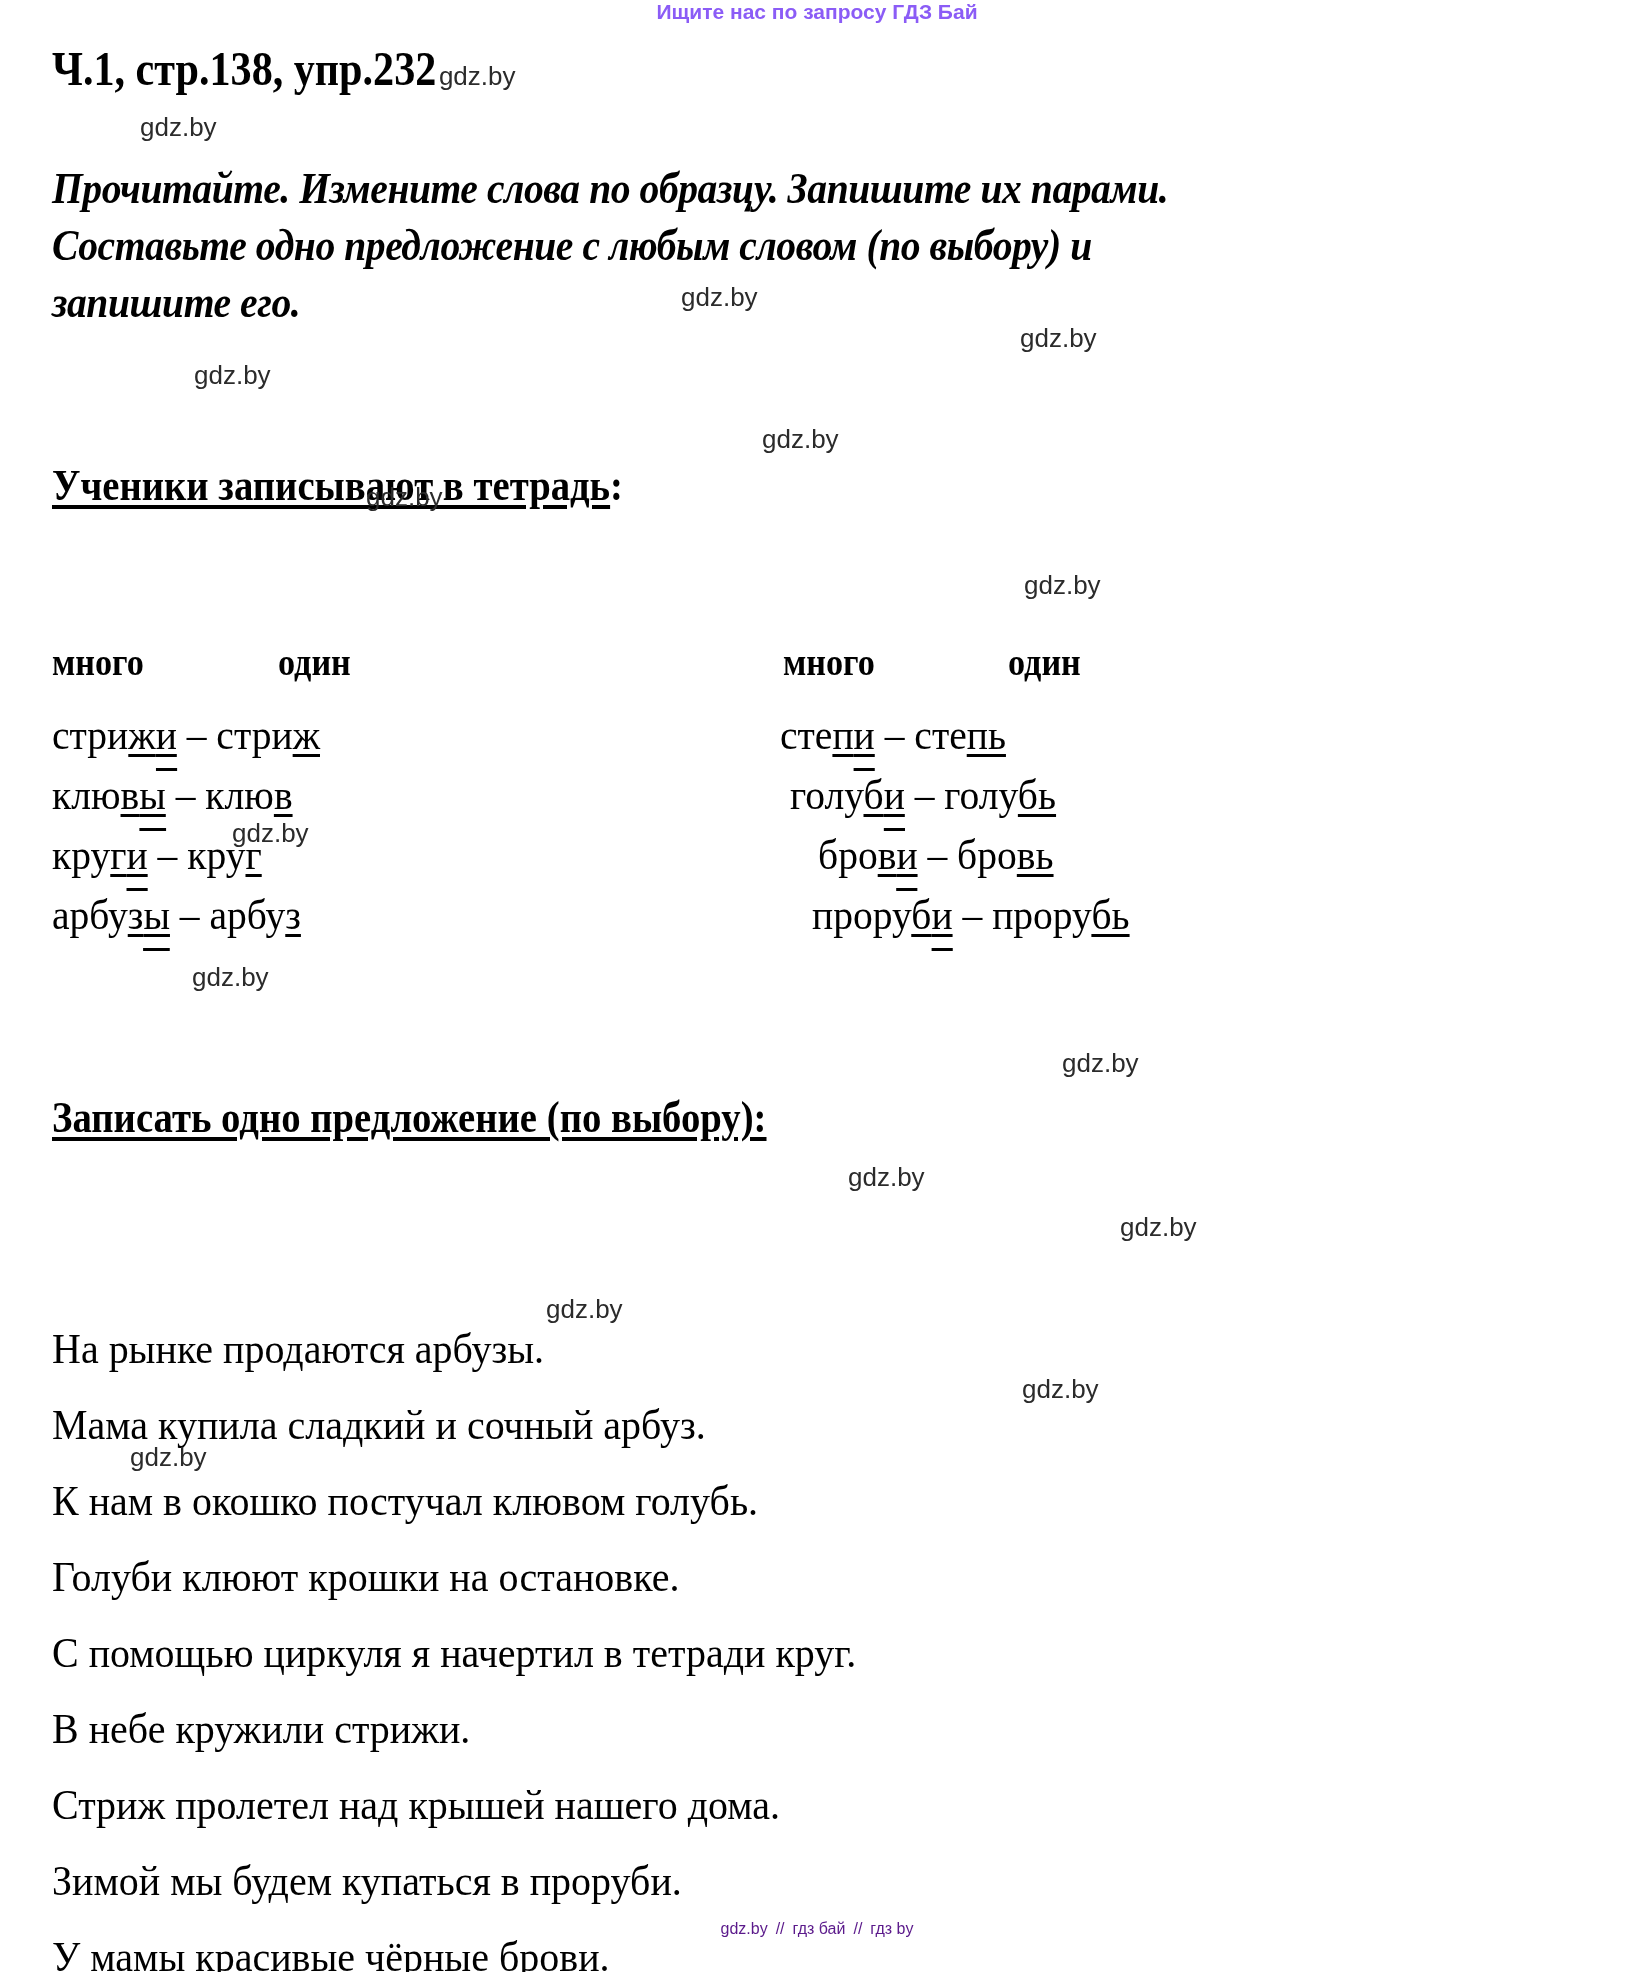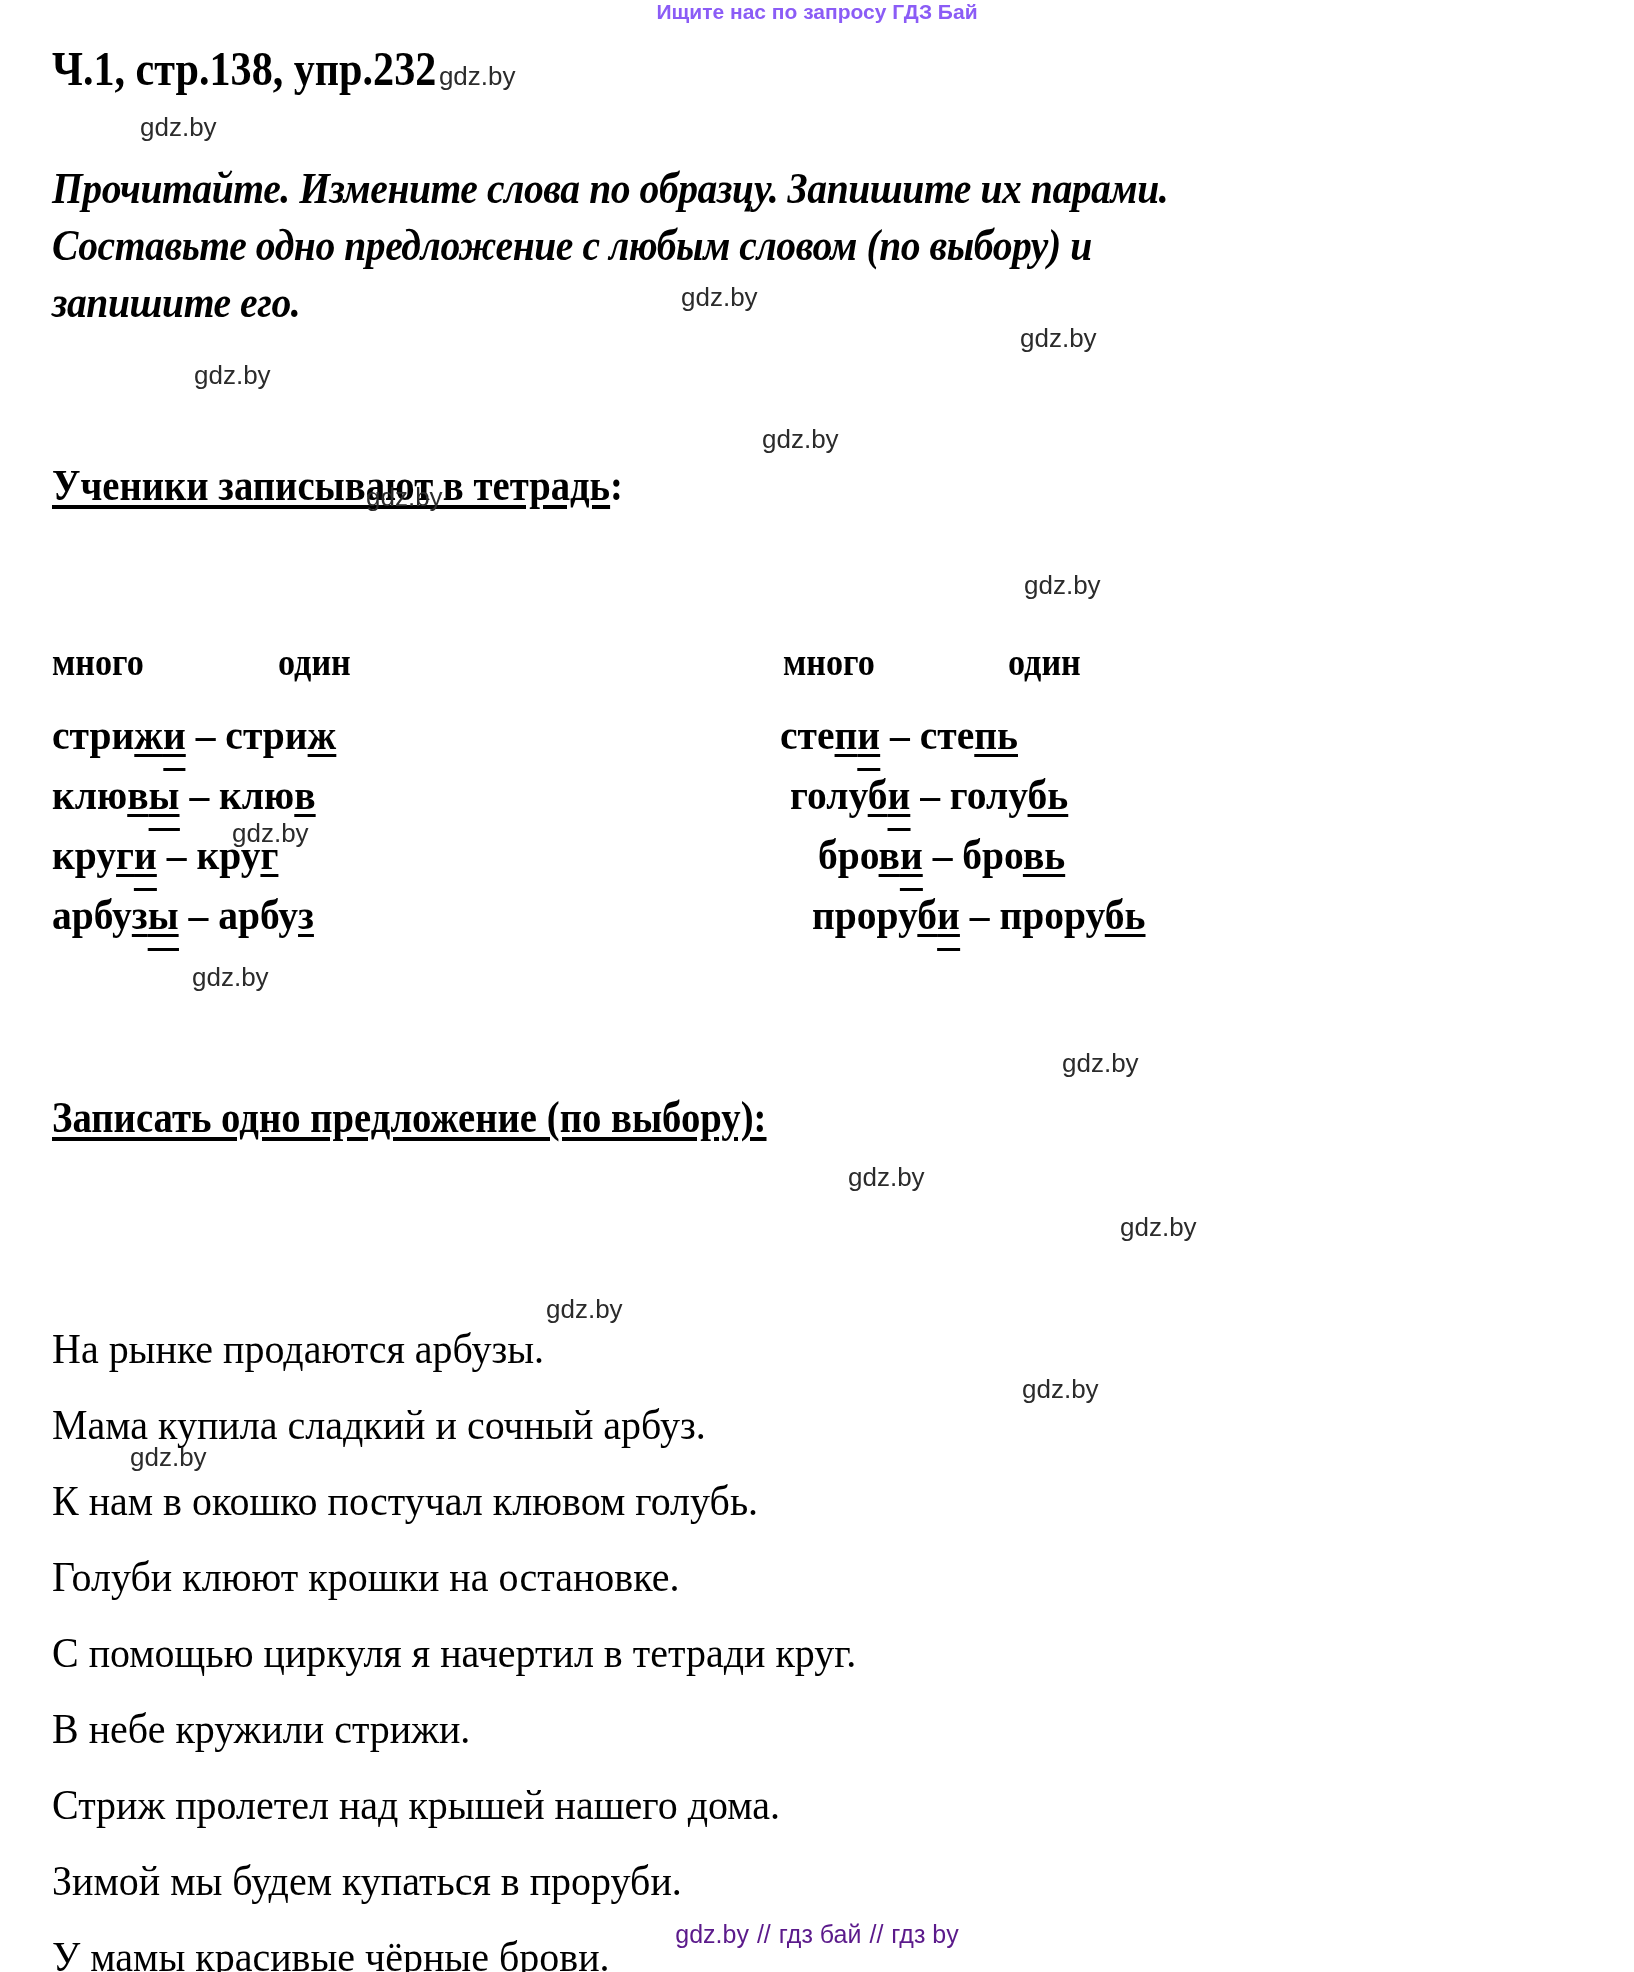--- a/index.html
+++ b/index.html
@@ -163,21 +163,21 @@
   }
 
   
   .footer {
     position: absolute;
     left: 0;
     top: 1920px;
     width: 100%;
     text-align: center;
     font-family: "Liberation Sans", "DejaVu Sans", sans-serif;
-    font-size: 25px;
+    font-size: 16px;
     color: #5b1a8b;
     white-space: nowrap;
   }
   .footer span { margin: 0 4px; }
 </style>
 </head>
 <body>
 
 <div class="page">
 
@@ -195,21 +195,21 @@
   </div>
 
   <div class="wordtable">
     <div class="wt-headers">
       <span class="wt-h" style="left:52px;  top:0;">много</span>
       <span class="wt-h" style="left:278px; top:0;">один</span>
       <span class="wt-h" style="left:783px; top:0;">много</span>
       <span class="wt-h" style="left:1008px;top:0;">один</span>
     </div>
 
-    <div class="wt-rows" style="height:230px;font-weight:bold;">
+    <div class="wt-rows" style="height:230px;">
 
       <div class="wt-row" style="left:52px; top:12px;">
         <span>стри</span><span class="u1">ж</span><span class="u2">и</span><span> – </span><span>стри</span><span class="u1">ж</span>
       </div>
       <div class="wt-row" style="left:52px; top:72px;">
         <span>клю</span><span class="u1">в</span><span class="u2">ы</span><span> – </span><span>клю</span><span class="u1">в</span>
       </div>
       <div class="wt-row" style="left:52px; top:132px;">
         <span>кру</span><span class="u1">г</span><span class="u2">и</span><span> – </span><span>кру</span><span class="u1">г</span>
       </div>

